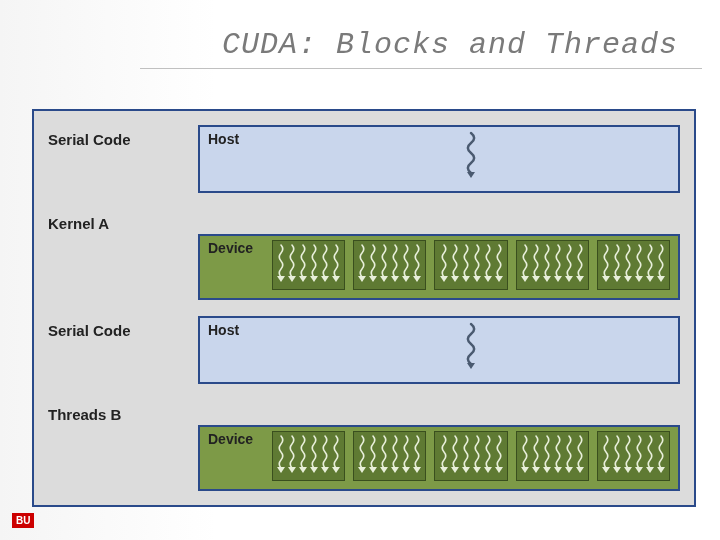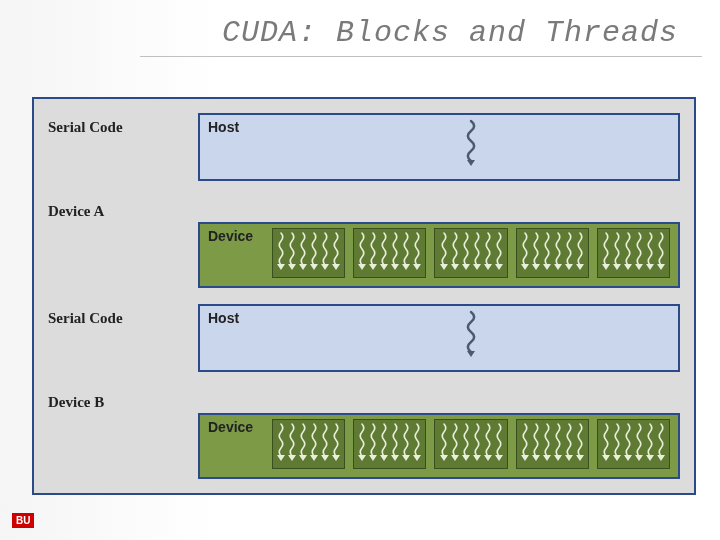--- a/index.html
+++ b/index.html
@@ -10,21 +10,21 @@
     font-family: "Segoe UI", Arial, sans-serif;
     position: relative;
     overflow: hidden;
   }
   .title {
     font-family: "Courier New", monospace;
     font-style: italic;
     font-size: 30px;
     color: #7a7a7a;
     text-align: right;
-    padding: 16px 24px 6px 0;
+    padding: 28px 24px 6px 0;
     border-bottom: 1px solid #c0c0c0;
     margin: 0 18px 0 140px;
     letter-spacing: 1px;
   }
   .diagram {
     margin: 40px 24px 0 32px;
     border: 2px solid #2a4a8a;
     background: #dcdcdc;
     padding: 14px 14px 14px 14px;
   }
@@ -35,21 +35,20 @@
   }
   .row:last-child { margin-bottom: 0; }
   .row-label {
     width: 150px;
     display: flex;
     align-items: flex-start;
     padding-top: 6px;
     font-weight: 600;
     font-size: 15px;
     color: #222;
-    font-family: Liberation Serif, serif;
   }
   .box {
     flex: 1;
     border: 2px solid #2a4a8a;
     padding: 4px 8px 8px 8px;
     display: flex;
     align-items: flex-start;
     position: relative;
     min-height: 62px;
   }
@@ -121,21 +120,21 @@
         <div class="box-label">Host</div>
         <div class="host-thread-area">
           <span><svg width="18" height="48" viewBox="0 0 18 48">
     <path d="M 9 2 Q 15.3 7 9 12 Q 2.7 17 9 22 Q 15.3 27 9 32 Q 2.7 37 9 42" fill="none" stroke="#4a5a70" stroke-width="2.5" stroke-linecap="round"></path>
     <path d="M 5 41 L 9 47 L 13 41 Z" fill="#4a5a70"></path>
   </svg></span>
         </div>
       </div>
     </div>
     <div class="row">
-      <div class="row-label">Device A</div>
+      <div class="row-label">Kernel A</div>
       <div class="box device-box">
         <div class="box-label">Device</div>
         <div class="blocks-area">
           <div class="block">
             <span><svg width="10" height="40" viewBox="0 0 10 40">
     <path d="M 5 2 Q 8.5 6 5 10 Q 1.5 14 5 18 Q 8.5 22 5 26 Q 1.5 30 5 34" fill="none" stroke="#e8efda" stroke-width="1.6" stroke-linecap="round"></path>
     <path d="M 1 33 L 5 39 L 9 33 Z" fill="#e8efda"></path>
   </svg></span>
             <span><svg width="10" height="40" viewBox="0 0 10 40">
     <path d="M 5 2 Q 8.5 6 5 10 Q 1.5 14 5 18 Q 8.5 22 5 26 Q 1.5 30 5 34" fill="none" stroke="#e8efda" stroke-width="1.6" stroke-linecap="round"></path>
@@ -271,21 +270,21 @@
         <div class="box-label">Host</div>
         <div class="host-thread-area">
           <span><svg width="18" height="48" viewBox="0 0 18 48">
     <path d="M 9 2 Q 15.3 7 9 12 Q 2.7 17 9 22 Q 15.3 27 9 32 Q 2.7 37 9 42" fill="none" stroke="#4a5a70" stroke-width="2.5" stroke-linecap="round"></path>
     <path d="M 5 41 L 9 47 L 13 41 Z" fill="#4a5a70"></path>
   </svg></span>
         </div>
       </div>
     </div>
     <div class="row">
-      <div class="row-label">Device B</div>
+      <div class="row-label">Threads B</div>
       <div class="box device-box">
         <div class="box-label">Device</div>
         <div class="blocks-area">
           <div class="block">
             <span><svg width="10" height="40" viewBox="0 0 10 40">
     <path d="M 5 2 Q 8.5 6 5 10 Q 1.5 14 5 18 Q 8.5 22 5 26 Q 1.5 30 5 34" fill="none" stroke="#e8efda" stroke-width="1.6" stroke-linecap="round"></path>
     <path d="M 1 33 L 5 39 L 9 33 Z" fill="#e8efda"></path>
   </svg></span>
             <span><svg width="10" height="40" viewBox="0 0 10 40">
     <path d="M 5 2 Q 8.5 6 5 10 Q 1.5 14 5 18 Q 8.5 22 5 26 Q 1.5 30 5 34" fill="none" stroke="#e8efda" stroke-width="1.6" stroke-linecap="round"></path>

